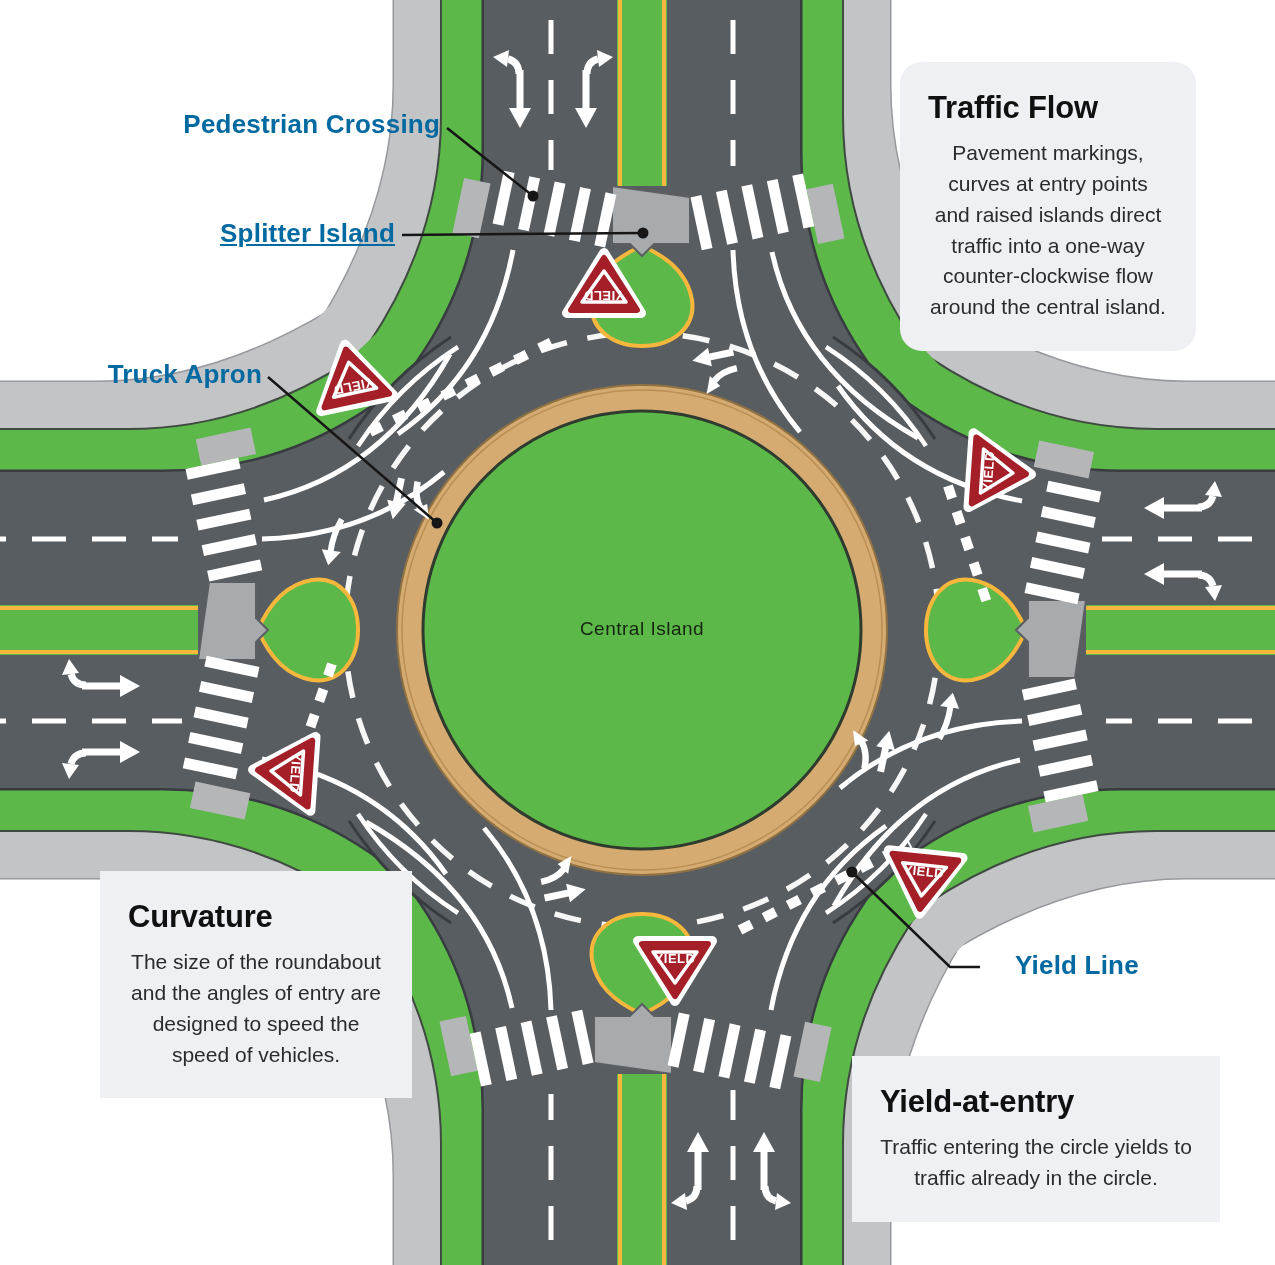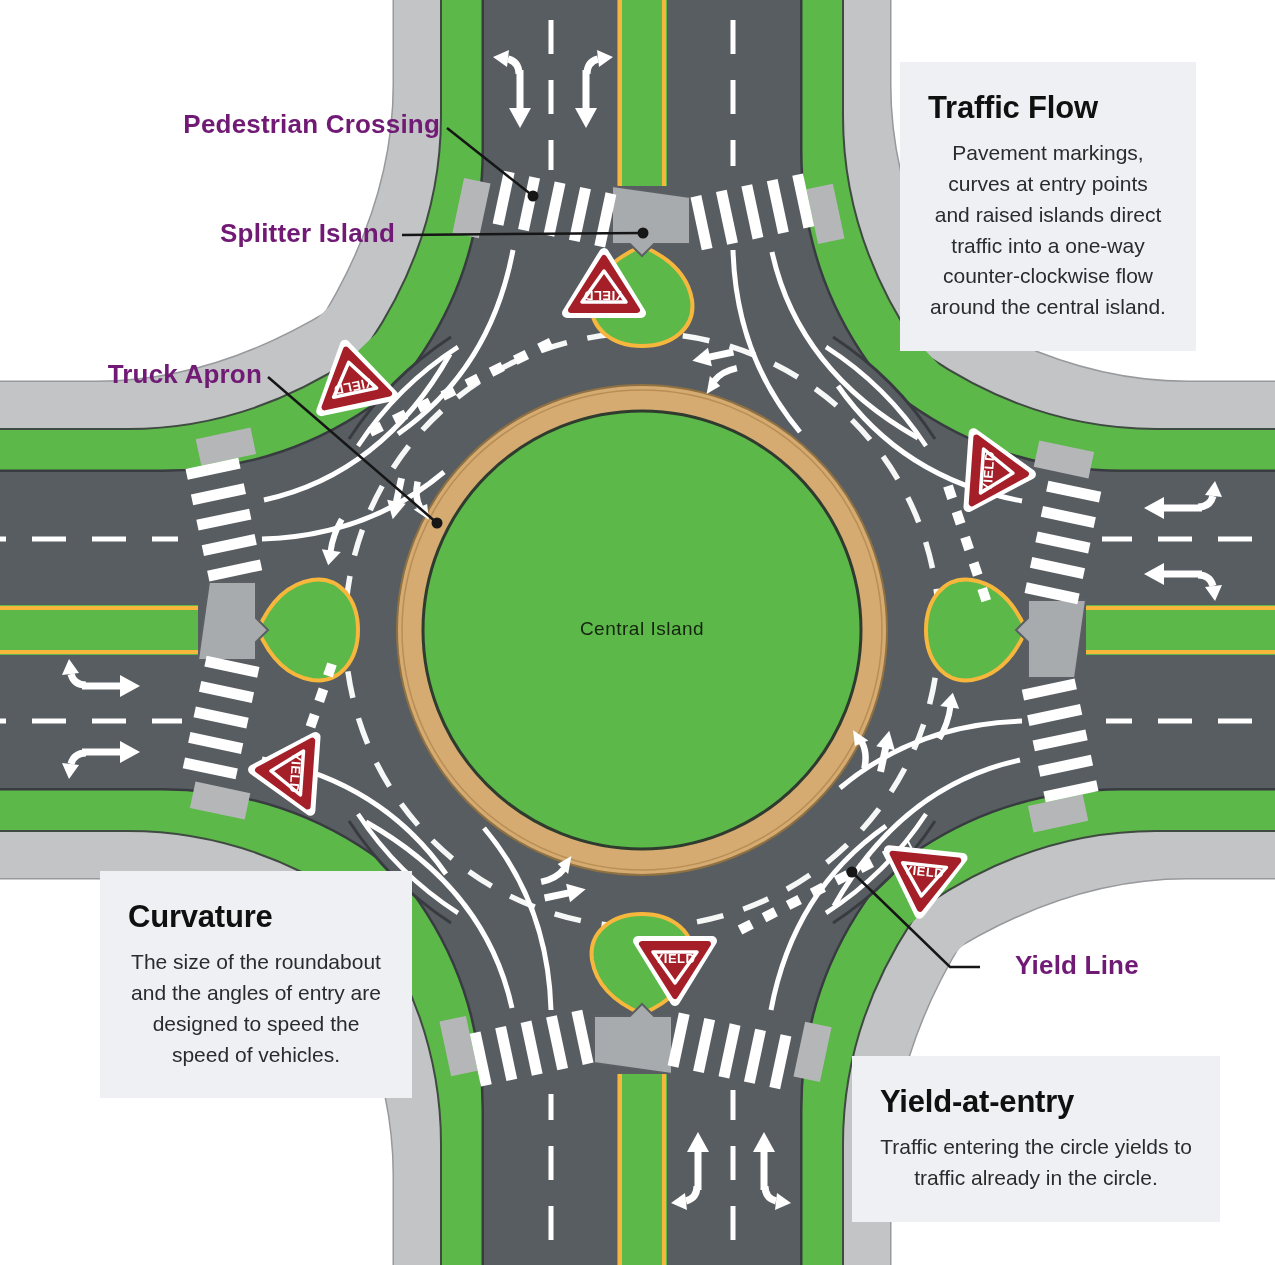--- a/index.html
+++ b/index.html
@@ -1,34 +1,34 @@
 <!DOCTYPE html>
 <html><head>
 <meta charset="utf-8">
 <style>
   html,body { margin:0; padding:0; background:#ffffff; }
   .stage { position:relative; width:1275px; height:1265px; overflow:hidden;
            font-family:"Liberation Sans", sans-serif; background:#ffffff; }
   .stage svg { position:absolute; left:0; top:0; }
 
   .callout { position:absolute; font-weight:600; font-size:26px; line-height:1.15;
-             color:#701a75; white-space:nowrap; letter-spacing:0.2px; }
+             color:#0369a1; white-space:nowrap; letter-spacing:0.2px; }
   .central-label { position:absolute; left:642px; top:629px; transform:translate(-50%,-50%);
              font-size:19px; font-weight:400; color:#14240f; letter-spacing:0.5px; white-space:nowrap; }
 
   .infobox { position:absolute; background:#eef0f3; padding:28px; }
   .infobox h2 { margin:0 0 12px 0; font-size:31px; font-weight:700; color:#101010; letter-spacing:-0.2px; }
   .infobox p  { margin:0; font-size:21px; line-height:1.47; color:#2a2b2d; font-weight:400;text-align:center; }
 
-  .box-traffic-flow { left:900px; top:62px;  width:240px; }
+  .box-traffic-flow { left:900px; top:62px;  width:240px;border-radius:22px; }
   .box-curvature    { left:100px;  top:835px; width:256px;margin-top:36px; }
   .box-yield-entry  { left:852px; top:1020px; width:312px;margin-top:36px; }
 
   .lbl-ped    { right:835px;  top:110px; text-align:right; }
-  .lbl-split  { right:880px;  top:219px; text-align:right; }
+  .lbl-split  { right:880px;  top:219px; text-align:right;text-decoration:underline; }
   .lbl-truck  { right:1013px; top:360px; text-align:left; }
   .lbl-yline  { left:1015px;   top:951px; }
 </style>
 </head>
 <body>
 
 <div class="stage">
 
 <svg width="1275" height="1265" viewBox="0 0 1275 1265">
   <defs>

